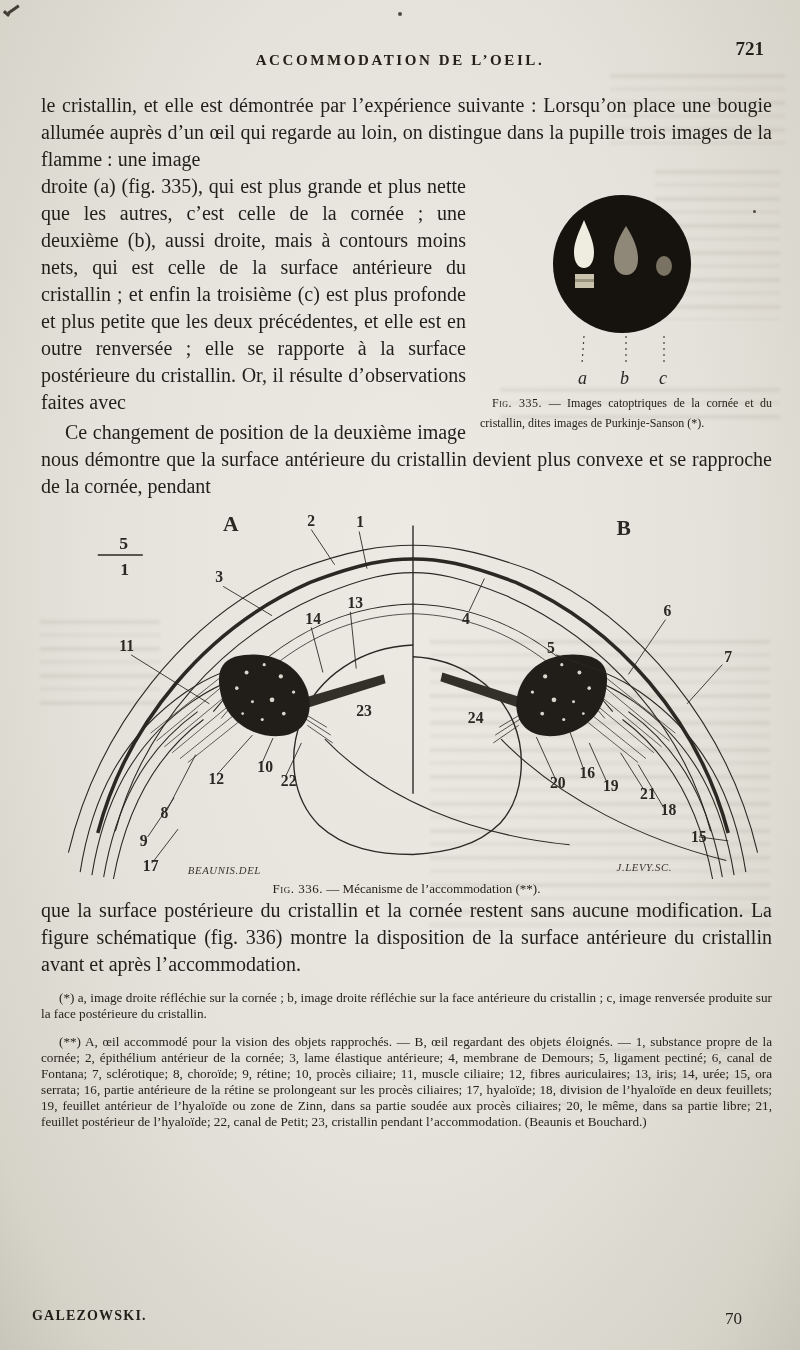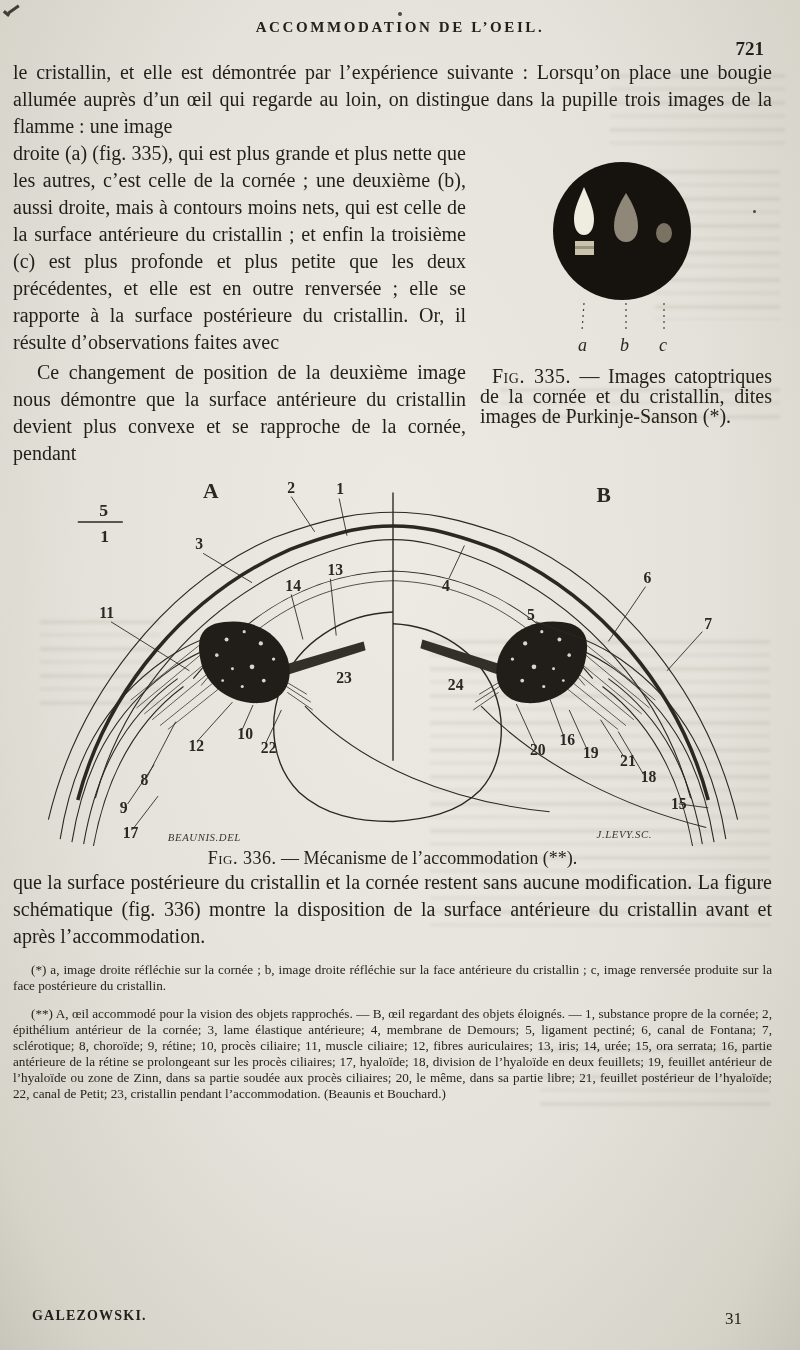--- a/index.html
+++ b/index.html
@@ -14,38 +14,38 @@
   .bleed{
     position:absolute;pointer-events:none;opacity:.5;filter:blur(1.6px);
     background:repeating-linear-gradient(180deg,
       rgba(120,114,98,.22) 0 4px, rgba(120,114,98,0) 4px 13px,
       rgba(120,114,98,.14) 13px 17px, rgba(120,114,98,0) 17px 27px);
   }
   .speck{position:absolute;background:#4d4840;border-radius:50%;}
   .mark-tl{position:absolute;left:7px;top:8px;width:13px;height:3px;background:#423d36;transform:rotate(-35deg);}
   .mark-tl2{position:absolute;left:3px;top:12px;width:7px;height:3px;background:#423d36;transform:rotate(40deg);}
 
-  .header{position:relative;padding-top:19px;height:28px;}
+  .header{position:relative;padding-top:52px;height:28px;}
   .running-title{text-align:center;font-size:15px;font-weight:700;letter-spacing:2.6px;color:#262118;}
   .page-number{position:absolute;right:36px;top:38px;font-size:19px;font-weight:700;}
 
-  .main{padding:12px 28px 0 13px;position:relative;}
+  .main{padding:12px 28px 0 41px;position:relative;}
   p.body{font-size:20px;line-height:27px;text-align:justify;margin:0;}
   p.cont{margin-top:0;}
   p.ind{text-indent:24px;margin-top:3px;}
 
   .wrapzone{overflow:visible;}
   .fig335{float:right;width:292px;margin:3px 0 4px 14px;}
   .fig335 svg{display:block;}
-  .fig335 figcaption{font-size:20px;line-height:20px;text-align:justify;margin-top:11px;text-indent:12px;color:#262219;}
+  .fig335 figcaption{font-size:12px;line-height:20px;text-align:justify;margin-top:5px;text-indent:12px;color:#262219;}
   .sc{font-variant:small-caps;letter-spacing:.5px;}
 
   .fig336{clear:both;margin:8px 0 0 0;text-align:center;}
   .fig336 svg{display:block;margin:0 auto;}
-  .fig336 figcaption{font-size:18px;margin-top:1px;text-align:center;color:#262219;}
+  .fig336 figcaption{font-size:13px;margin-top:1px;text-align:center;color:#262219;}
 
   .fig-num{font:700 16px "Liberation Serif","DejaVu Serif",serif;fill:#2b2722;}
   .fig-big{font:700 22px "Liberation Serif","DejaVu Serif",serif;fill:#2b2722;}
   .fig-sig{font:italic 11px "Liberation Serif","DejaVu Serif",serif;fill:#39342c;letter-spacing:.6px;}
   .abc{font:italic 18px "Liberation Serif","DejaVu Serif",serif;fill:#2b2722;}
   .frac{font:700 18px "Liberation Serif","DejaVu Serif",serif;fill:#2b2722;}
 
   .after336{margin-top:8px;font-family:Liberation Serif, serif;}
   .footnotes{margin-top:11px;font-size:13.2px;line-height:16px;text-align:justify;color:#27231d;}
   .footnotes p{margin:12px 0 2px 0;text-indent:18px;}
@@ -283,14 +283,14 @@
 
     <p class="body after336">que la surface postérieure du cristallin et la cornée restent sans aucune modification. La figure schématique (fig. 336) montre la disposition de la surface antérieure du cristallin avant et après l’accommodation.</p>
 
     <div class="footnotes">
       <p>(*) a, image droite réfléchie sur la cornée ; b, image droite réfléchie sur la face antérieure du cristallin ; c, image renversée produite sur la face postérieure du cristallin.</p>
       <p>(**) A, œil accommodé pour la vision des objets rapprochés. — B, œil regardant des objets éloignés. — 1, substance propre de la cornée; 2, épithélium antérieur de la cornée; 3, lame élastique antérieure; 4, membrane de Demours; 5, ligament pectiné; 6, canal de Fontana; 7, sclérotique; 8, choroïde; 9, rétine; 10, procès ciliaire; 11, muscle ciliaire; 12, fibres auriculaires; 13, iris; 14, urée; 15, ora serrata; 16, partie antérieure de la rétine se prolongeant sur les procès ciliaires; 17, hyaloïde; 18, division de l’hyaloïde en deux feuillets; 19, feuillet antérieur de l’hyaloïde ou zone de Zinn, dans sa partie soudée aux procès ciliaires; 20, le même, dans sa partie libre; 21, feuillet postérieur de l’hyaloïde; 22, canal de Petit; 23, cristallin pendant l’accommodation. (Beaunis et Bouchard.)</p>
     </div>
   </div>
 
   <div class="footer-author">GALEZOWSKI.</div>
-  <div class="footer-sheet">31</div>
+  <div class="footer-sheet">70</div>
 </div>
 
 </body></html>

